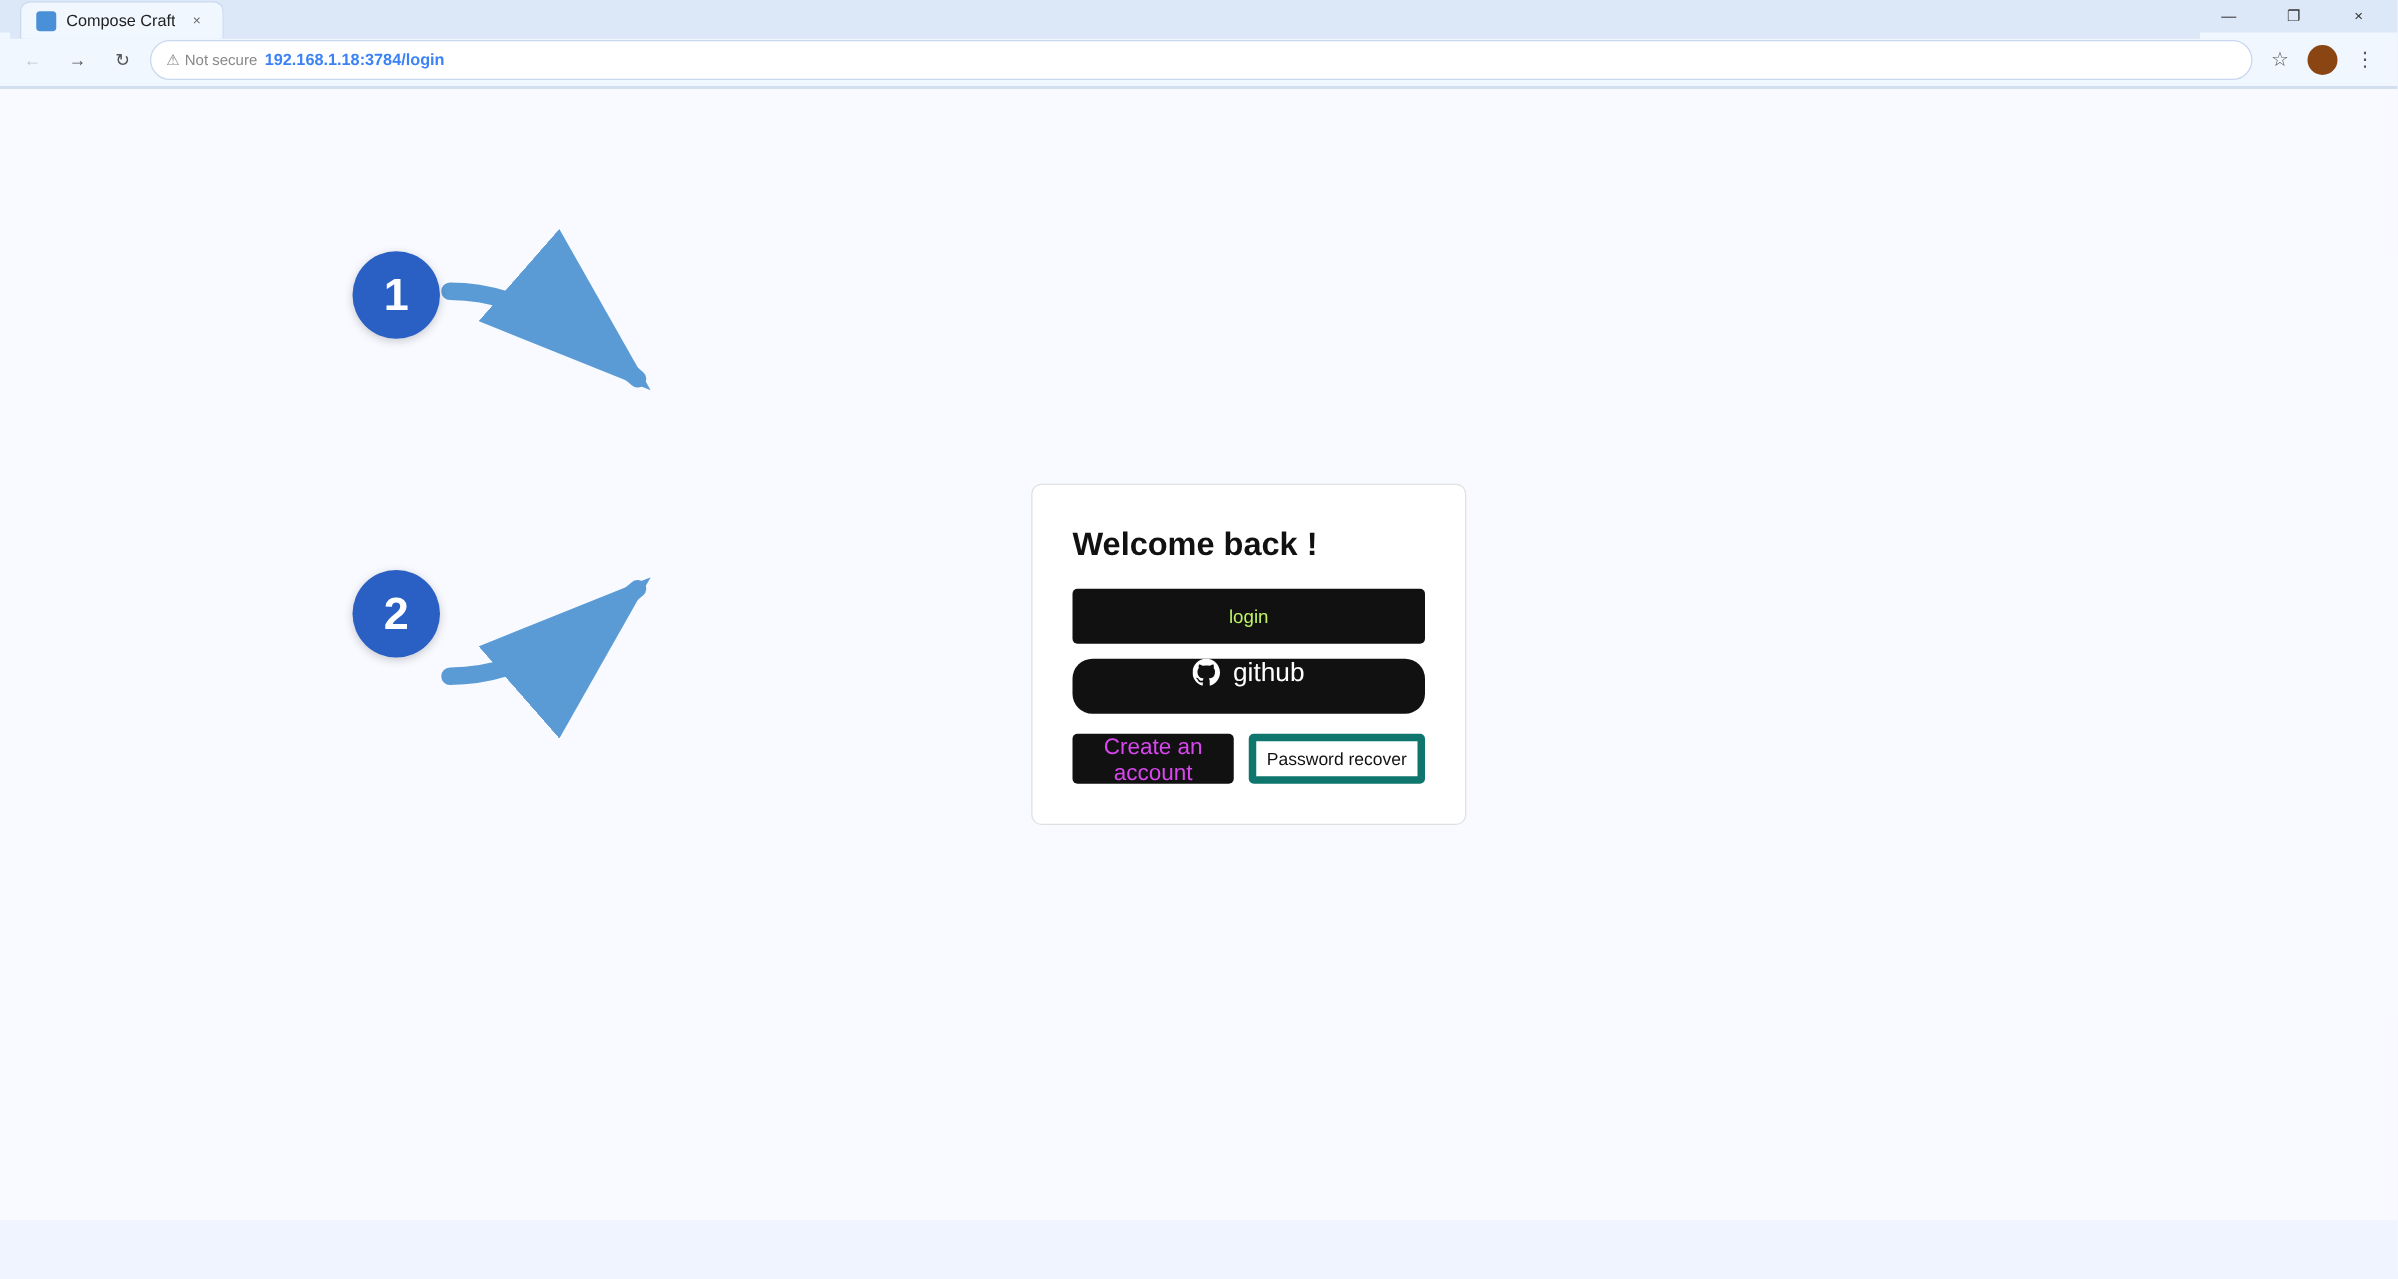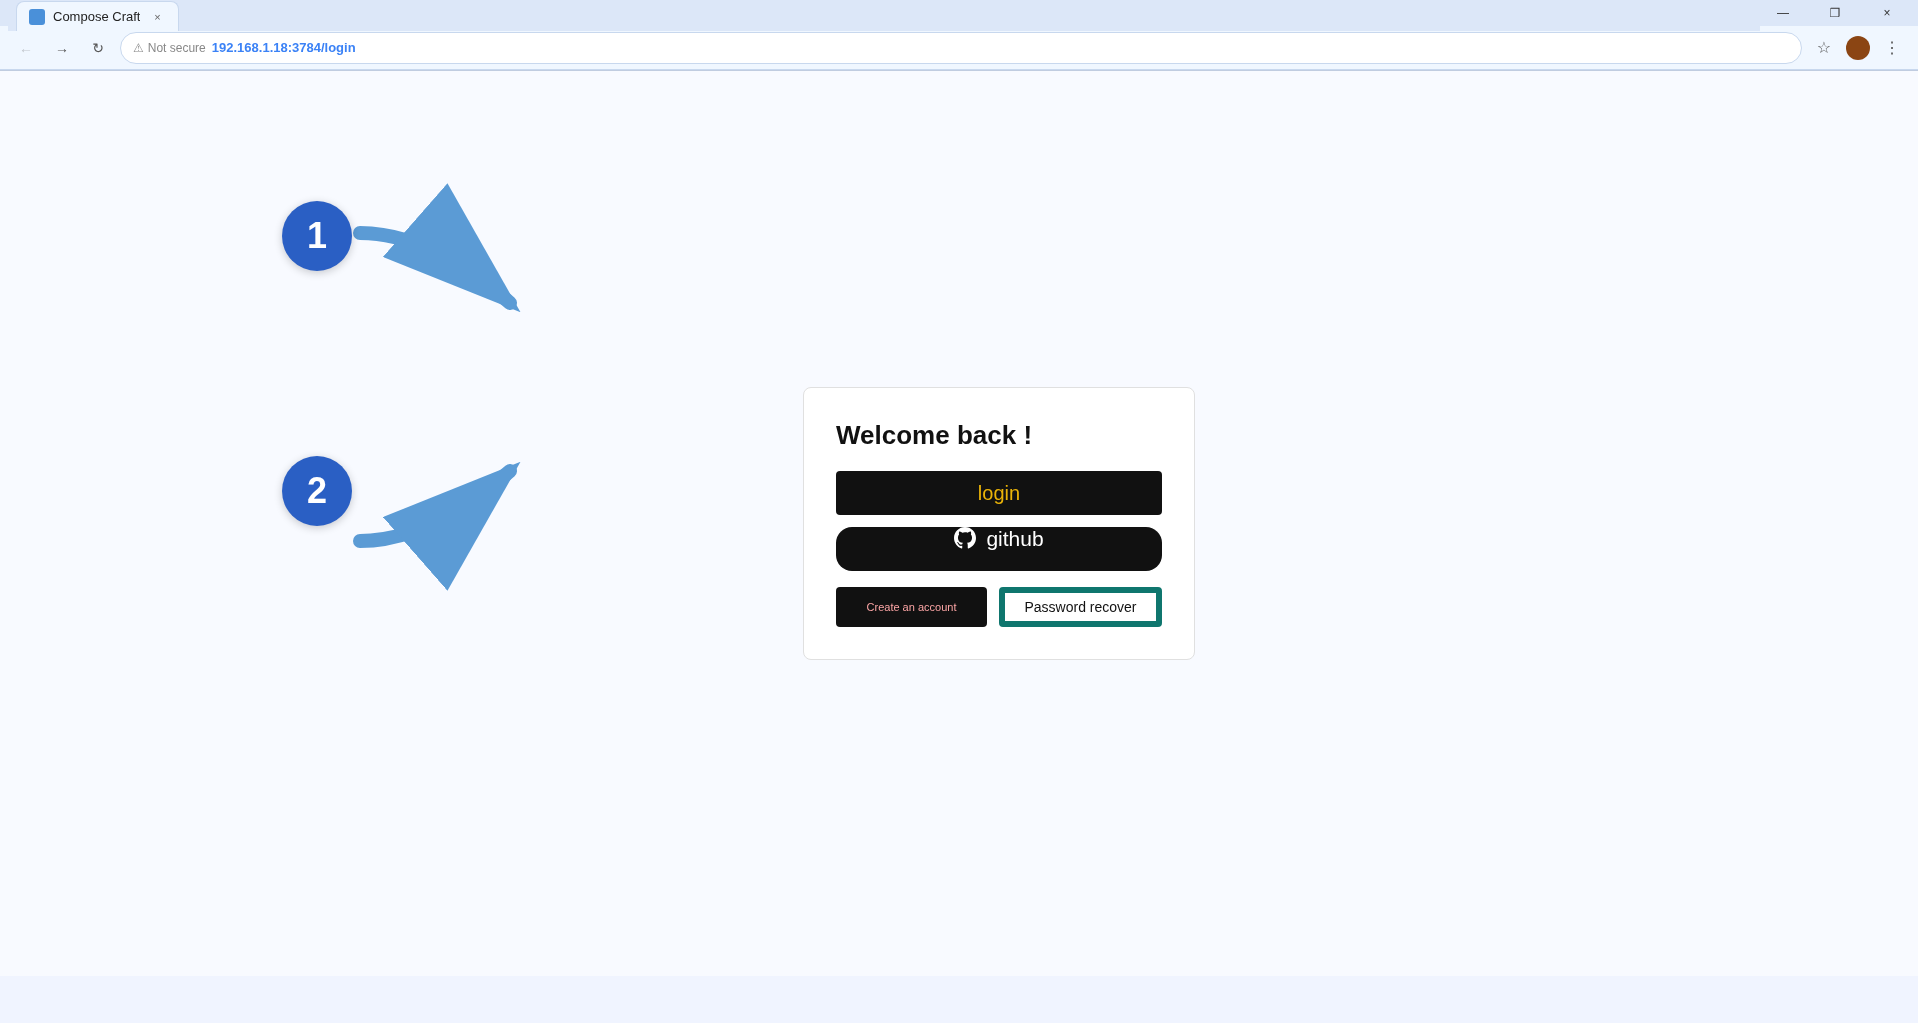--- a/index.html
+++ b/index.html
@@ -223,21 +223,21 @@
       left: 350px;
       z-index: 9;
     }
 
     
     .login-card {
       background: #fff;
       border: 1px solid #e0e0e0;
       border-radius: 8px;
       padding: 32px 32px 32px 32px;
-      width: 392px;
+      width: 348px;
       position: relative;
       z-index: 5;
       margin-left: 80px;
     }
 
     .welcome-title {
       font-size: 26px;
       font-weight: bold;
       color: #111;
       margin-bottom: 20px;
@@ -274,24 +274,24 @@
       font-size: 12px;
       color: #333;
       display: block;
       margin-top: 4px;
     }
 
     .login-btn {
       width: 100%;
       height: 44px;
       background: #111;
-      color: #eab308;
+      color: #bef264;
       border: none;
       border-radius: 4px;
-      font-size: 20px;
+      font-size: 15px;
       cursor: pointer;
       margin-bottom: 12px;
     }
 
     .github-btn {
       width: 100%;
       height: 44px;
       background: #111;
       color: #fff;
       border: none;
@@ -311,24 +311,24 @@
 
     .bottom-buttons {
       display: flex;
       gap: 12px;
     }
 
     .create-account-btn {
       flex: 1;
       height: 40px;
       background: #111;
-      color: #fca5a5;
+      color: #d946ef;
       border: none;
       border-radius: 4px;
-      font-size: 11px;
+      font-size: 18px;
       cursor: pointer;
     }
 
     .password-recover-btn {
       flex: 1;
       height: 40px;
       background: #fff;
       color: #111;
       border: 6px solid #0f766e;
       border-radius: 4px;

